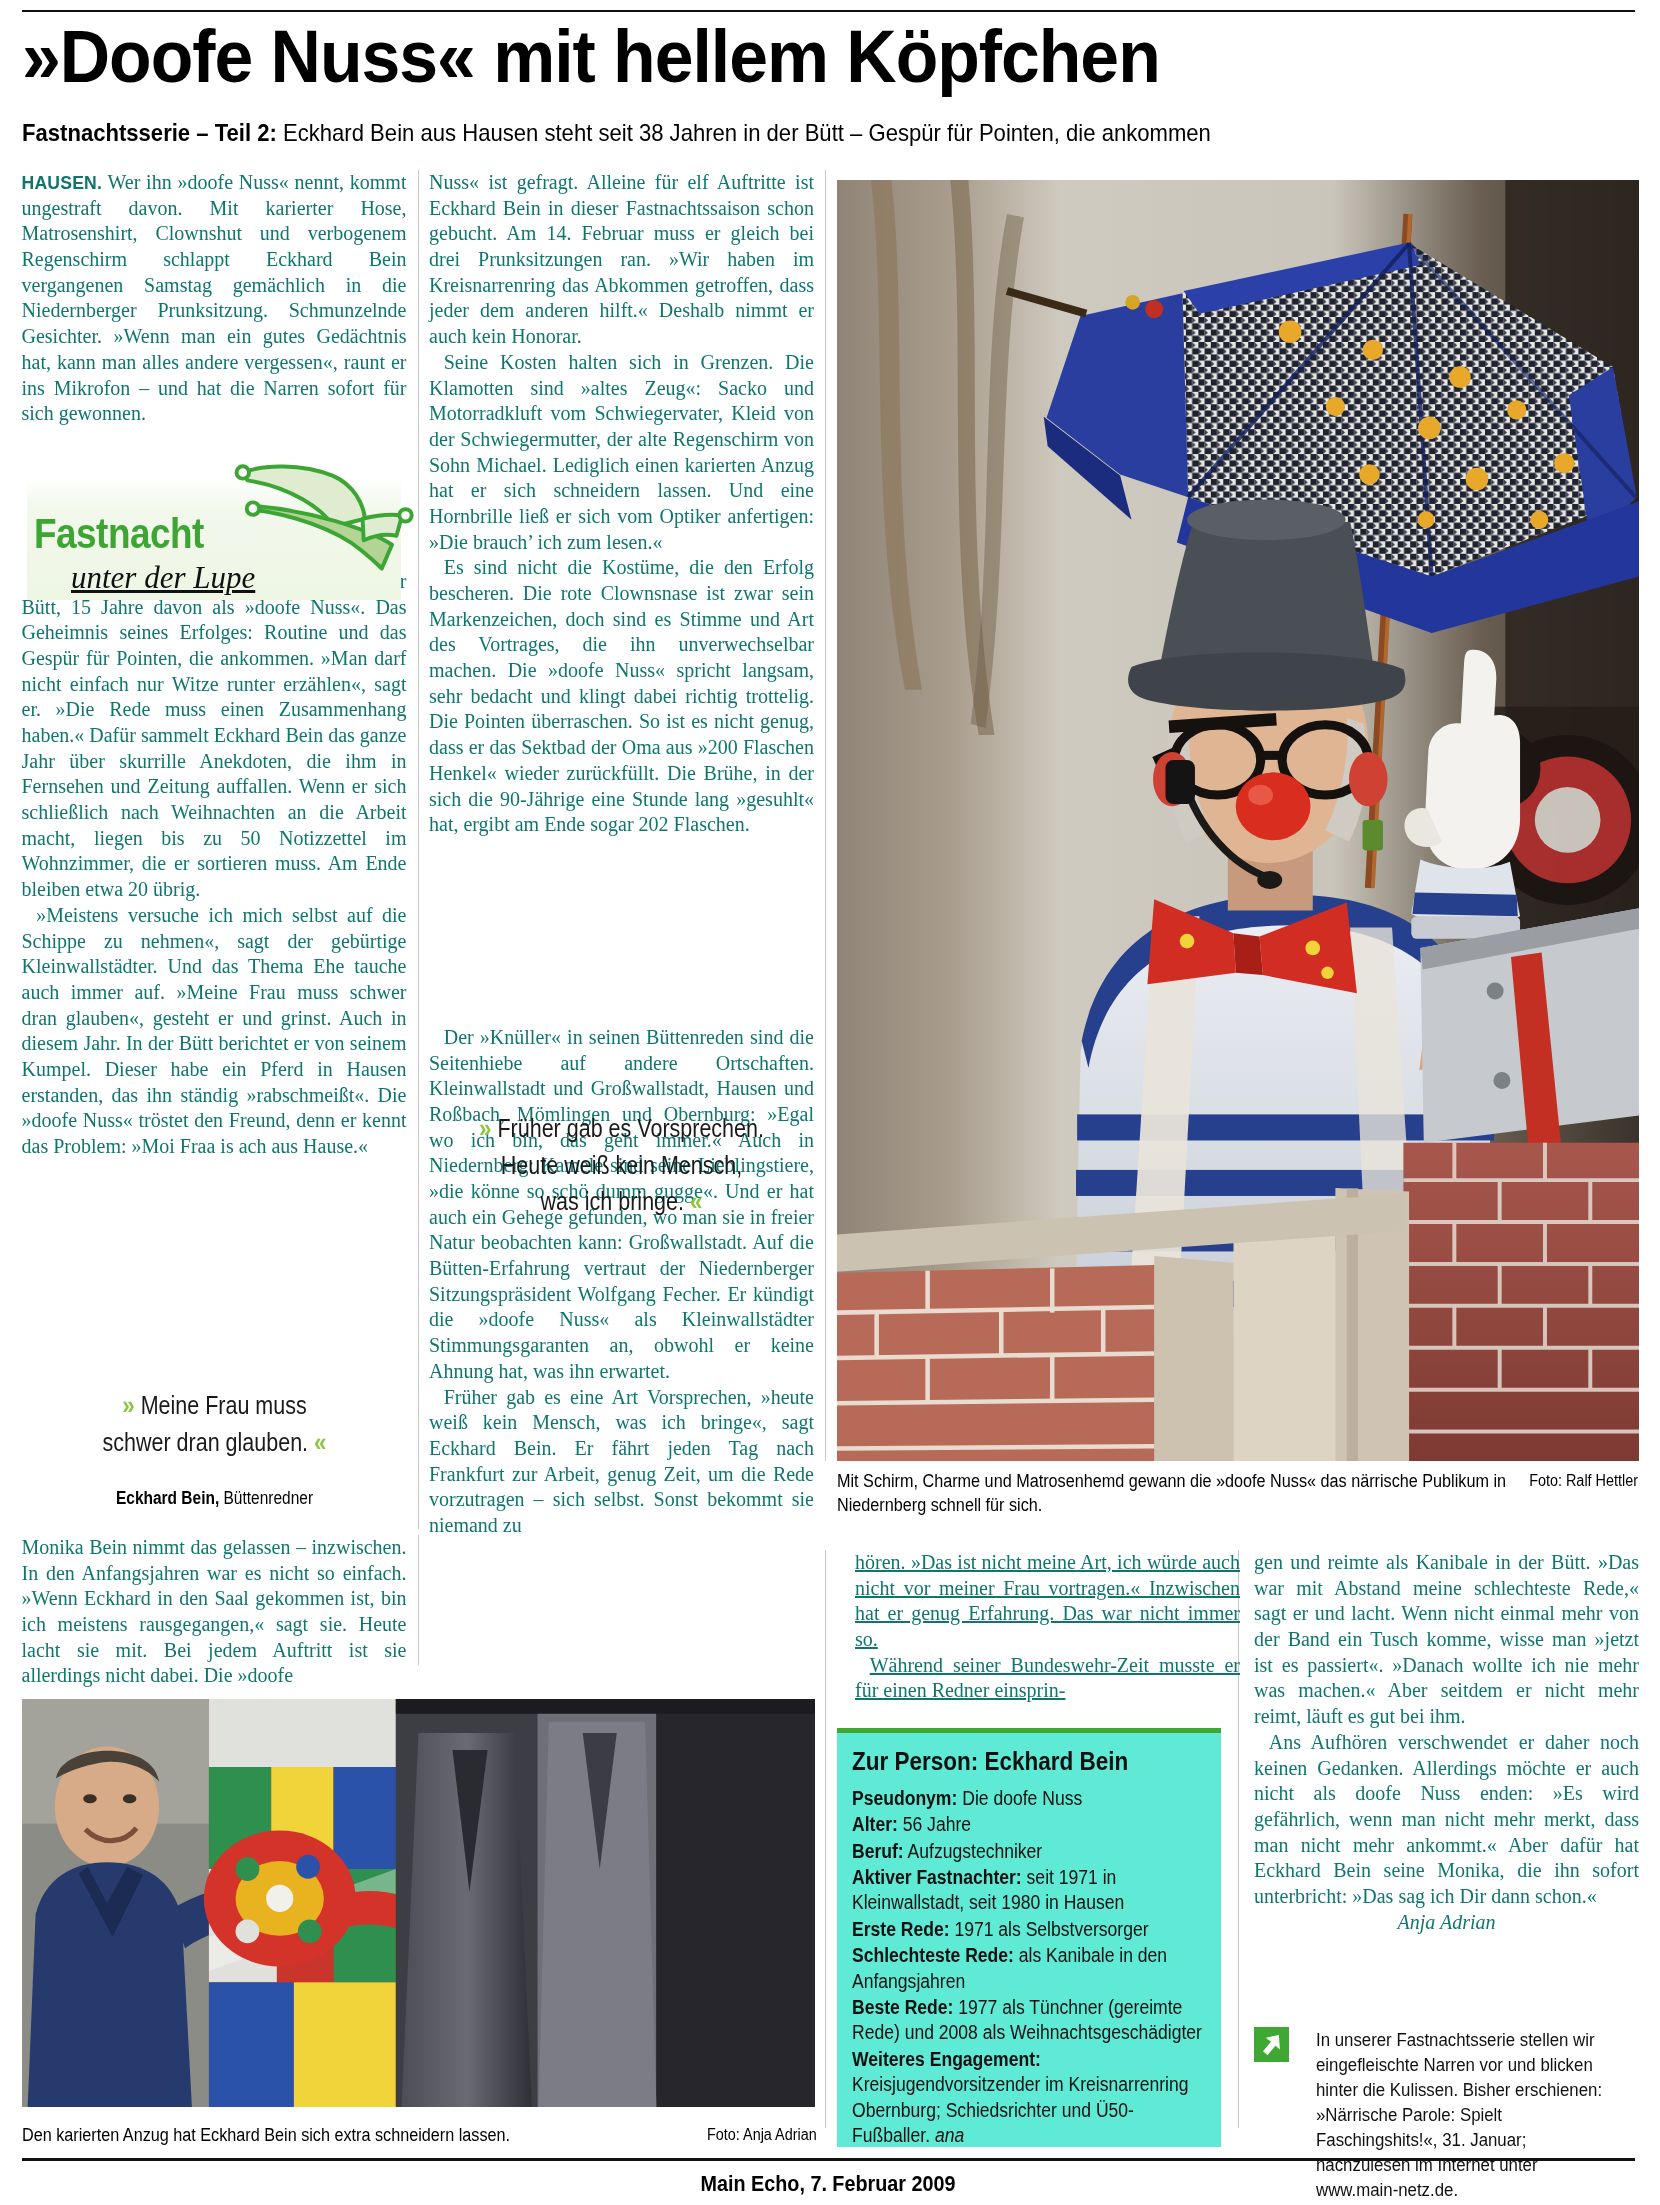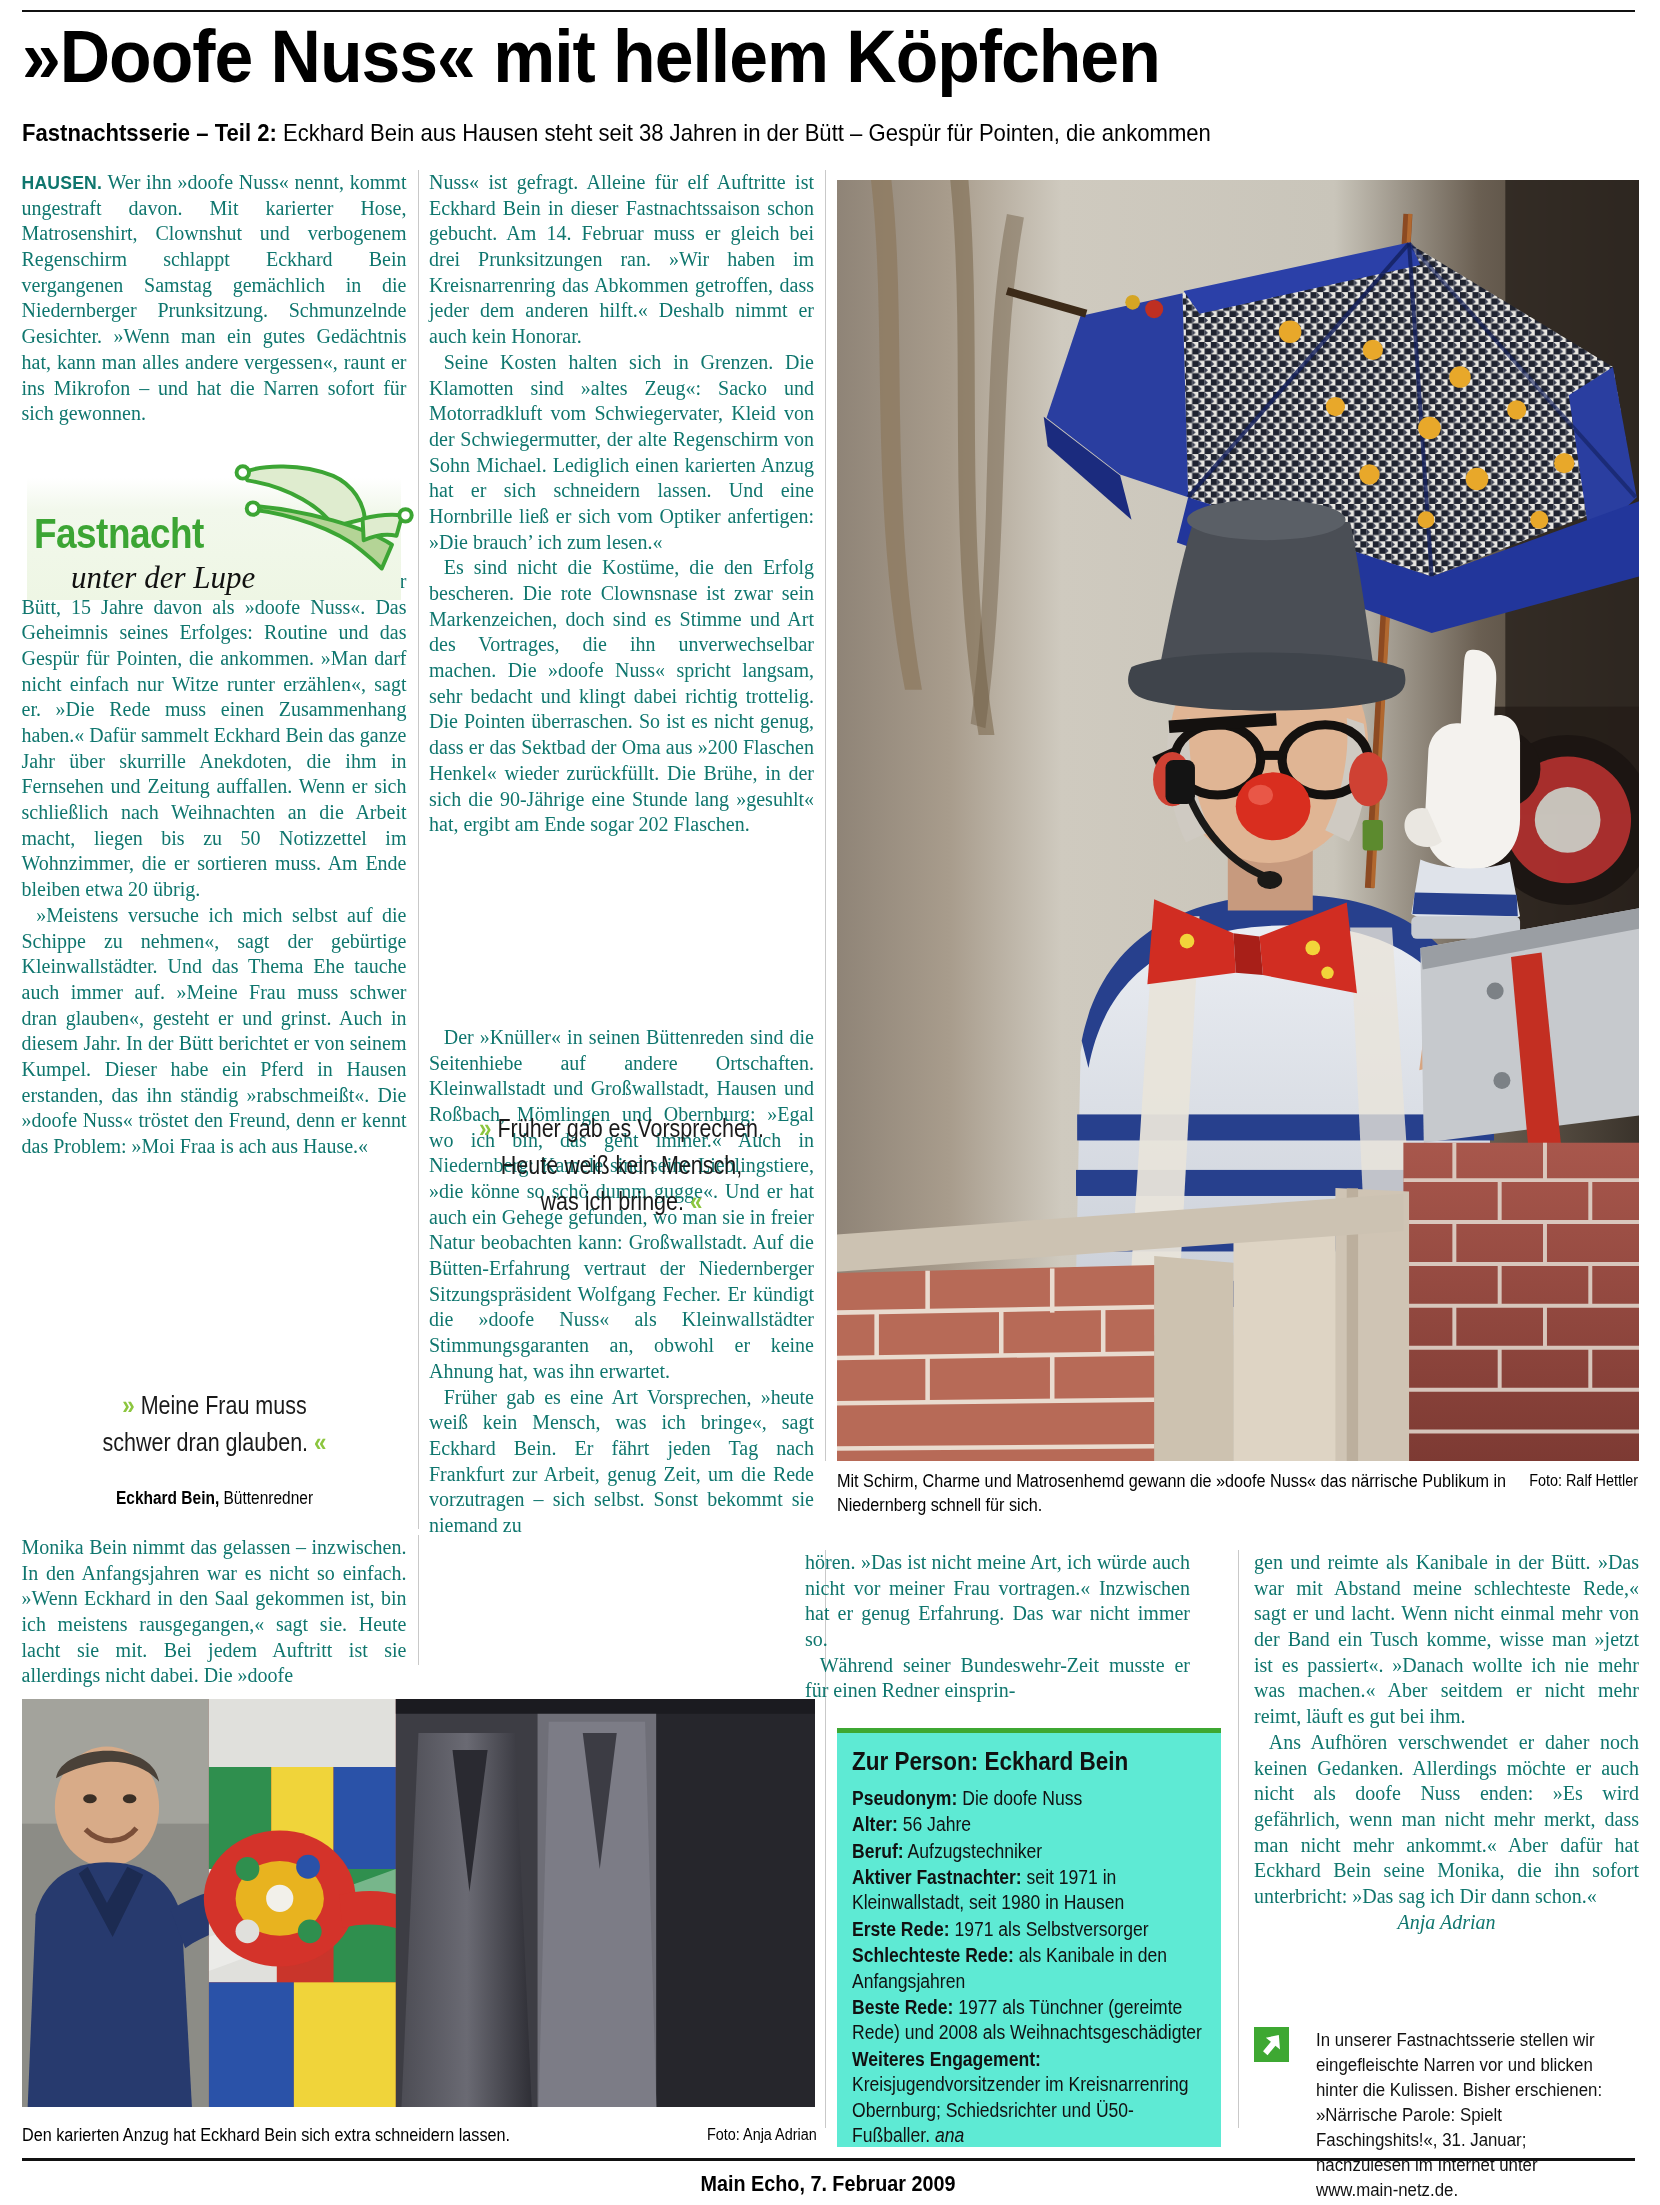--- a/index.html
+++ b/index.html
@@ -72,21 +72,21 @@
     font-family: "Liberation Sans", sans-serif;
     font-weight: 700;
     font-size: 17.6px;
     letter-spacing: 0.2px;
   }
 
   #col1 { left: 21.5px;  top: 170px;  width: 385px; }
   #col2 { left: 429px; top: 170px;  width: 385px; }
   #col1b{ left: 21.5px;  top: 1535px; width: 385px; }
   #col2b{ left: 429px; top: 1535px; width: 385px; }
-  #col3b{ left: 805px;top: 1550px; width: 385px; }
+  #col3b{ left: 855px;top: 1550px; width: 385px; text-decoration: underline; }
   #col4b{ left: 1254px;top: 1550px; width: 385px; }
 
   
   .logo-box {
     position: absolute;
     left: 27px; top: 478px;
     width: 374px; height: 122px;
     background: linear-gradient(180deg,#ffffff 0%, #f2f8ec 26%, #eef6e4 100%);
     overflow: visible;
   }
@@ -101,20 +101,21 @@
     transform-origin: left center;
     letter-spacing: -0.6px;
   }
   .logo-sub {
     position: absolute;
     left: 44px; top: 82px;
     font-family: "Liberation Serif", serif;
     font-style: italic;
     font-size: 31px;
     color: #111;
+    text-decoration: underline;
   }
   .logo-hat { position: absolute; left: 195px; top: -18px; }
 
   
   .pullquote {
     position: absolute;
     font-family: "Liberation Sans", sans-serif;
     font-size: 25px;
     line-height: 1.44;
     color: #1a1a1a;

